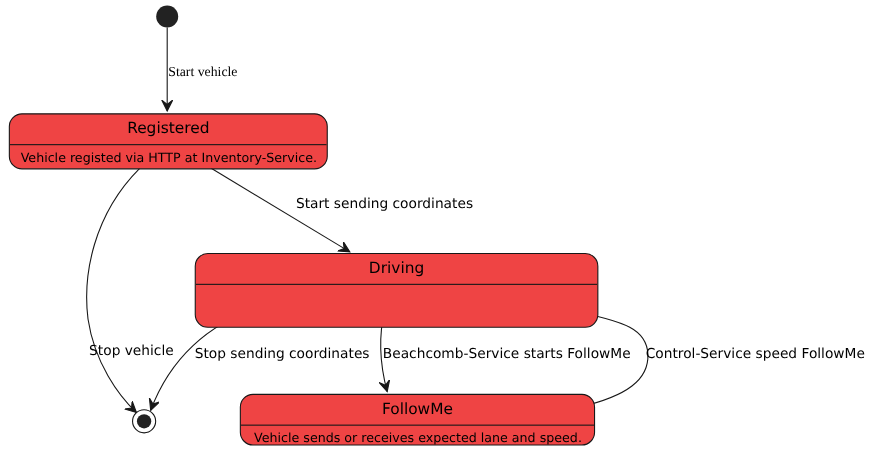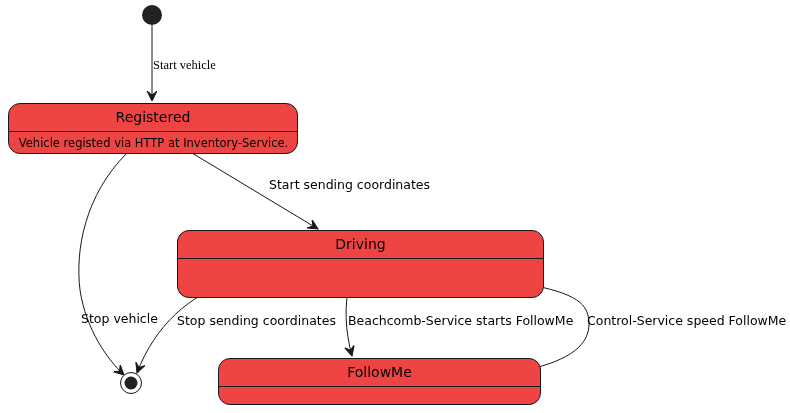--- a/index.html
+++ b/index.html
@@ -45,20 +45,21 @@
   <div class="title">Registered</div>
   <div class="desc">Vehicle registed via HTTP at Inventory-Service.</div>
 </div>
 
 <div class="state" style="left:177px; top:230px; width:367px; height:68px;">
   <div class="title">Driving</div>
 </div>
 
 <div class="state" style="left:205px; top:358px; width:323px; height:47px;margin-left:13px;">
   <div class="title">FollowMe</div>
+  <div class="desc">Vehicle sends or receives expected lane and speed.</div>
 </div>
 
 <div class="edge-label" style="left:153px; top:57px;font-family:Liberation Serif, serif;">Start vehicle</div>
 <div class="edge-label" style="left:269px; top:177px;">Start sending coordinates</div>
 <div class="edge-label" style="left:81px; top:264px;margin-top:47px;">Stop vehicle</div>
 <div class="edge-label" style="left:177px; top:313px;">Stop sending coordinates</div>
 <div class="edge-label" style="left:348px; top:313px;">Beachcomb-Service starts FollowMe</div>
 <div class="edge-label" style="left:587px; top:313px;">Control-Service speed FollowMe</div>
 
 </body></html>

